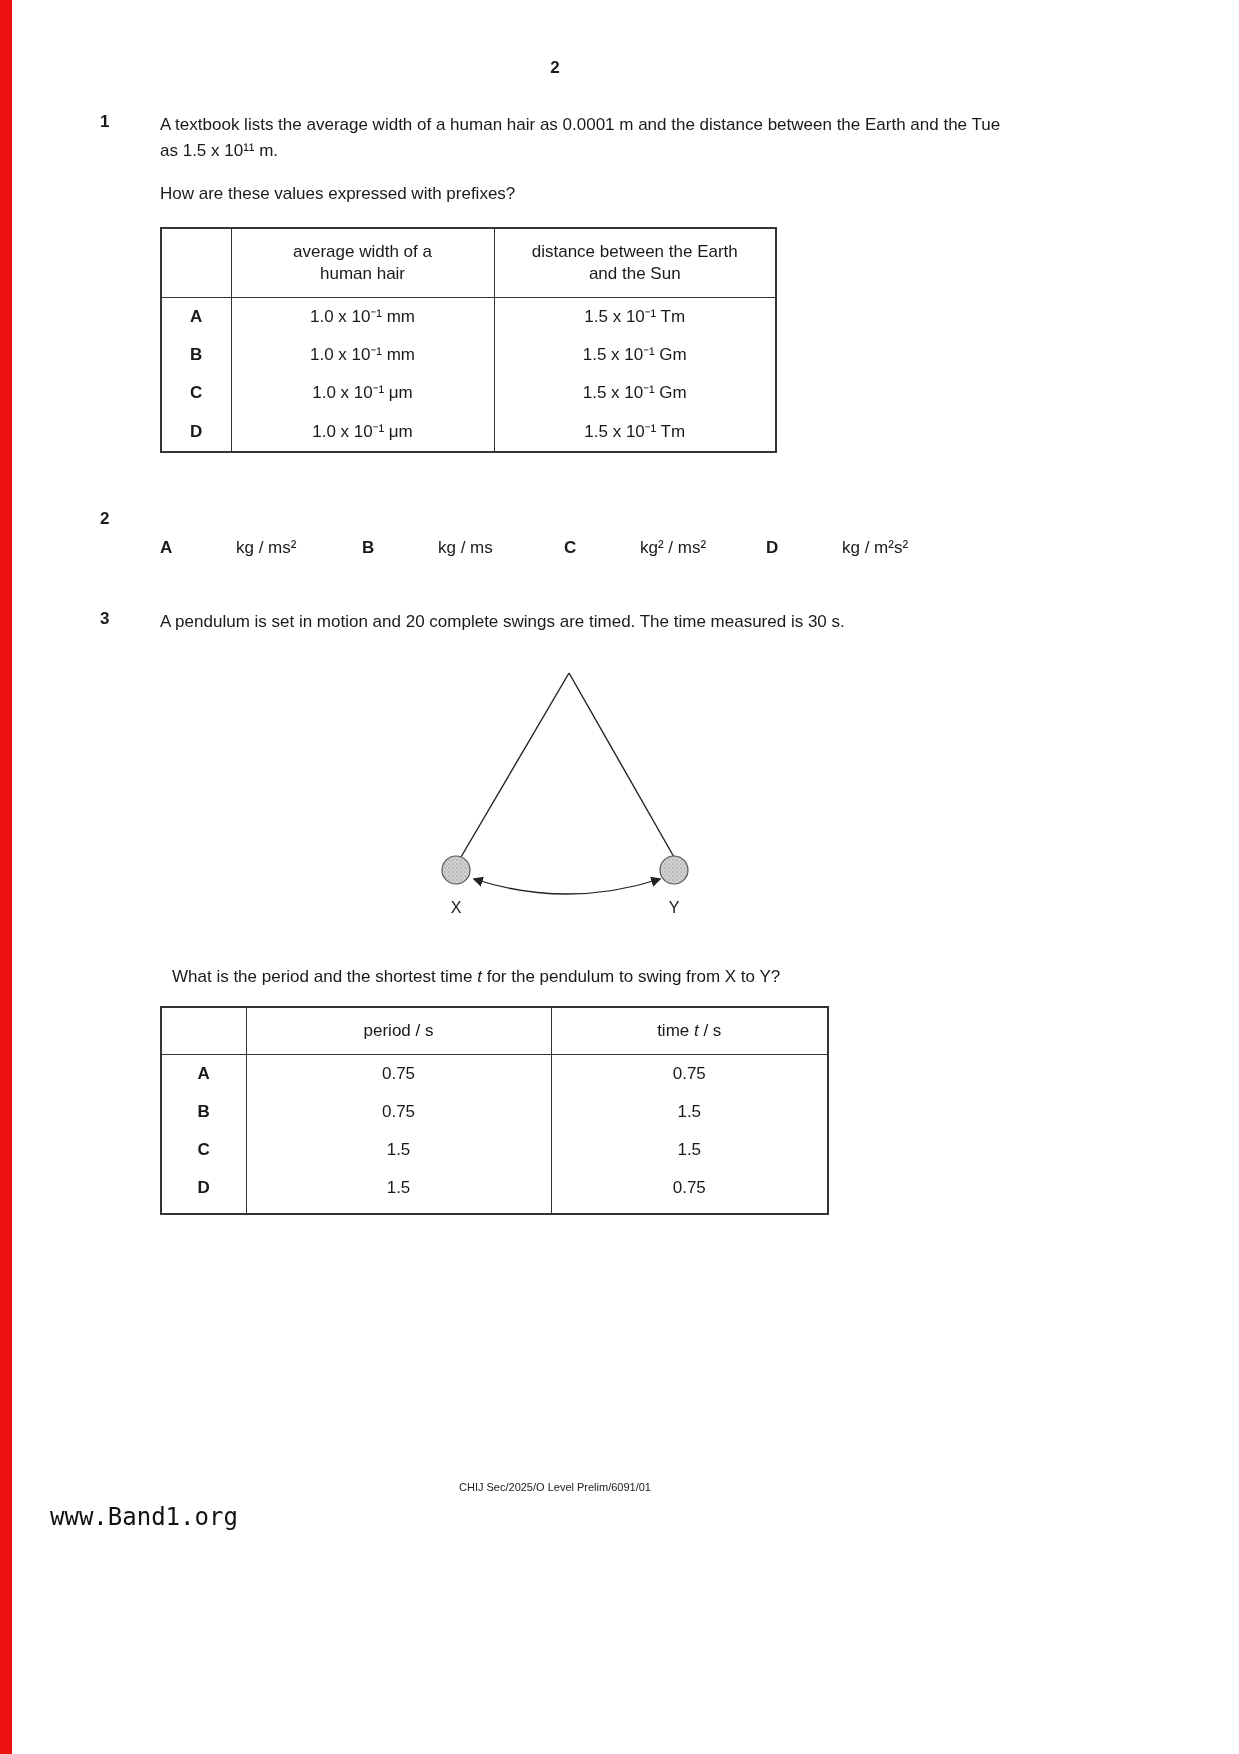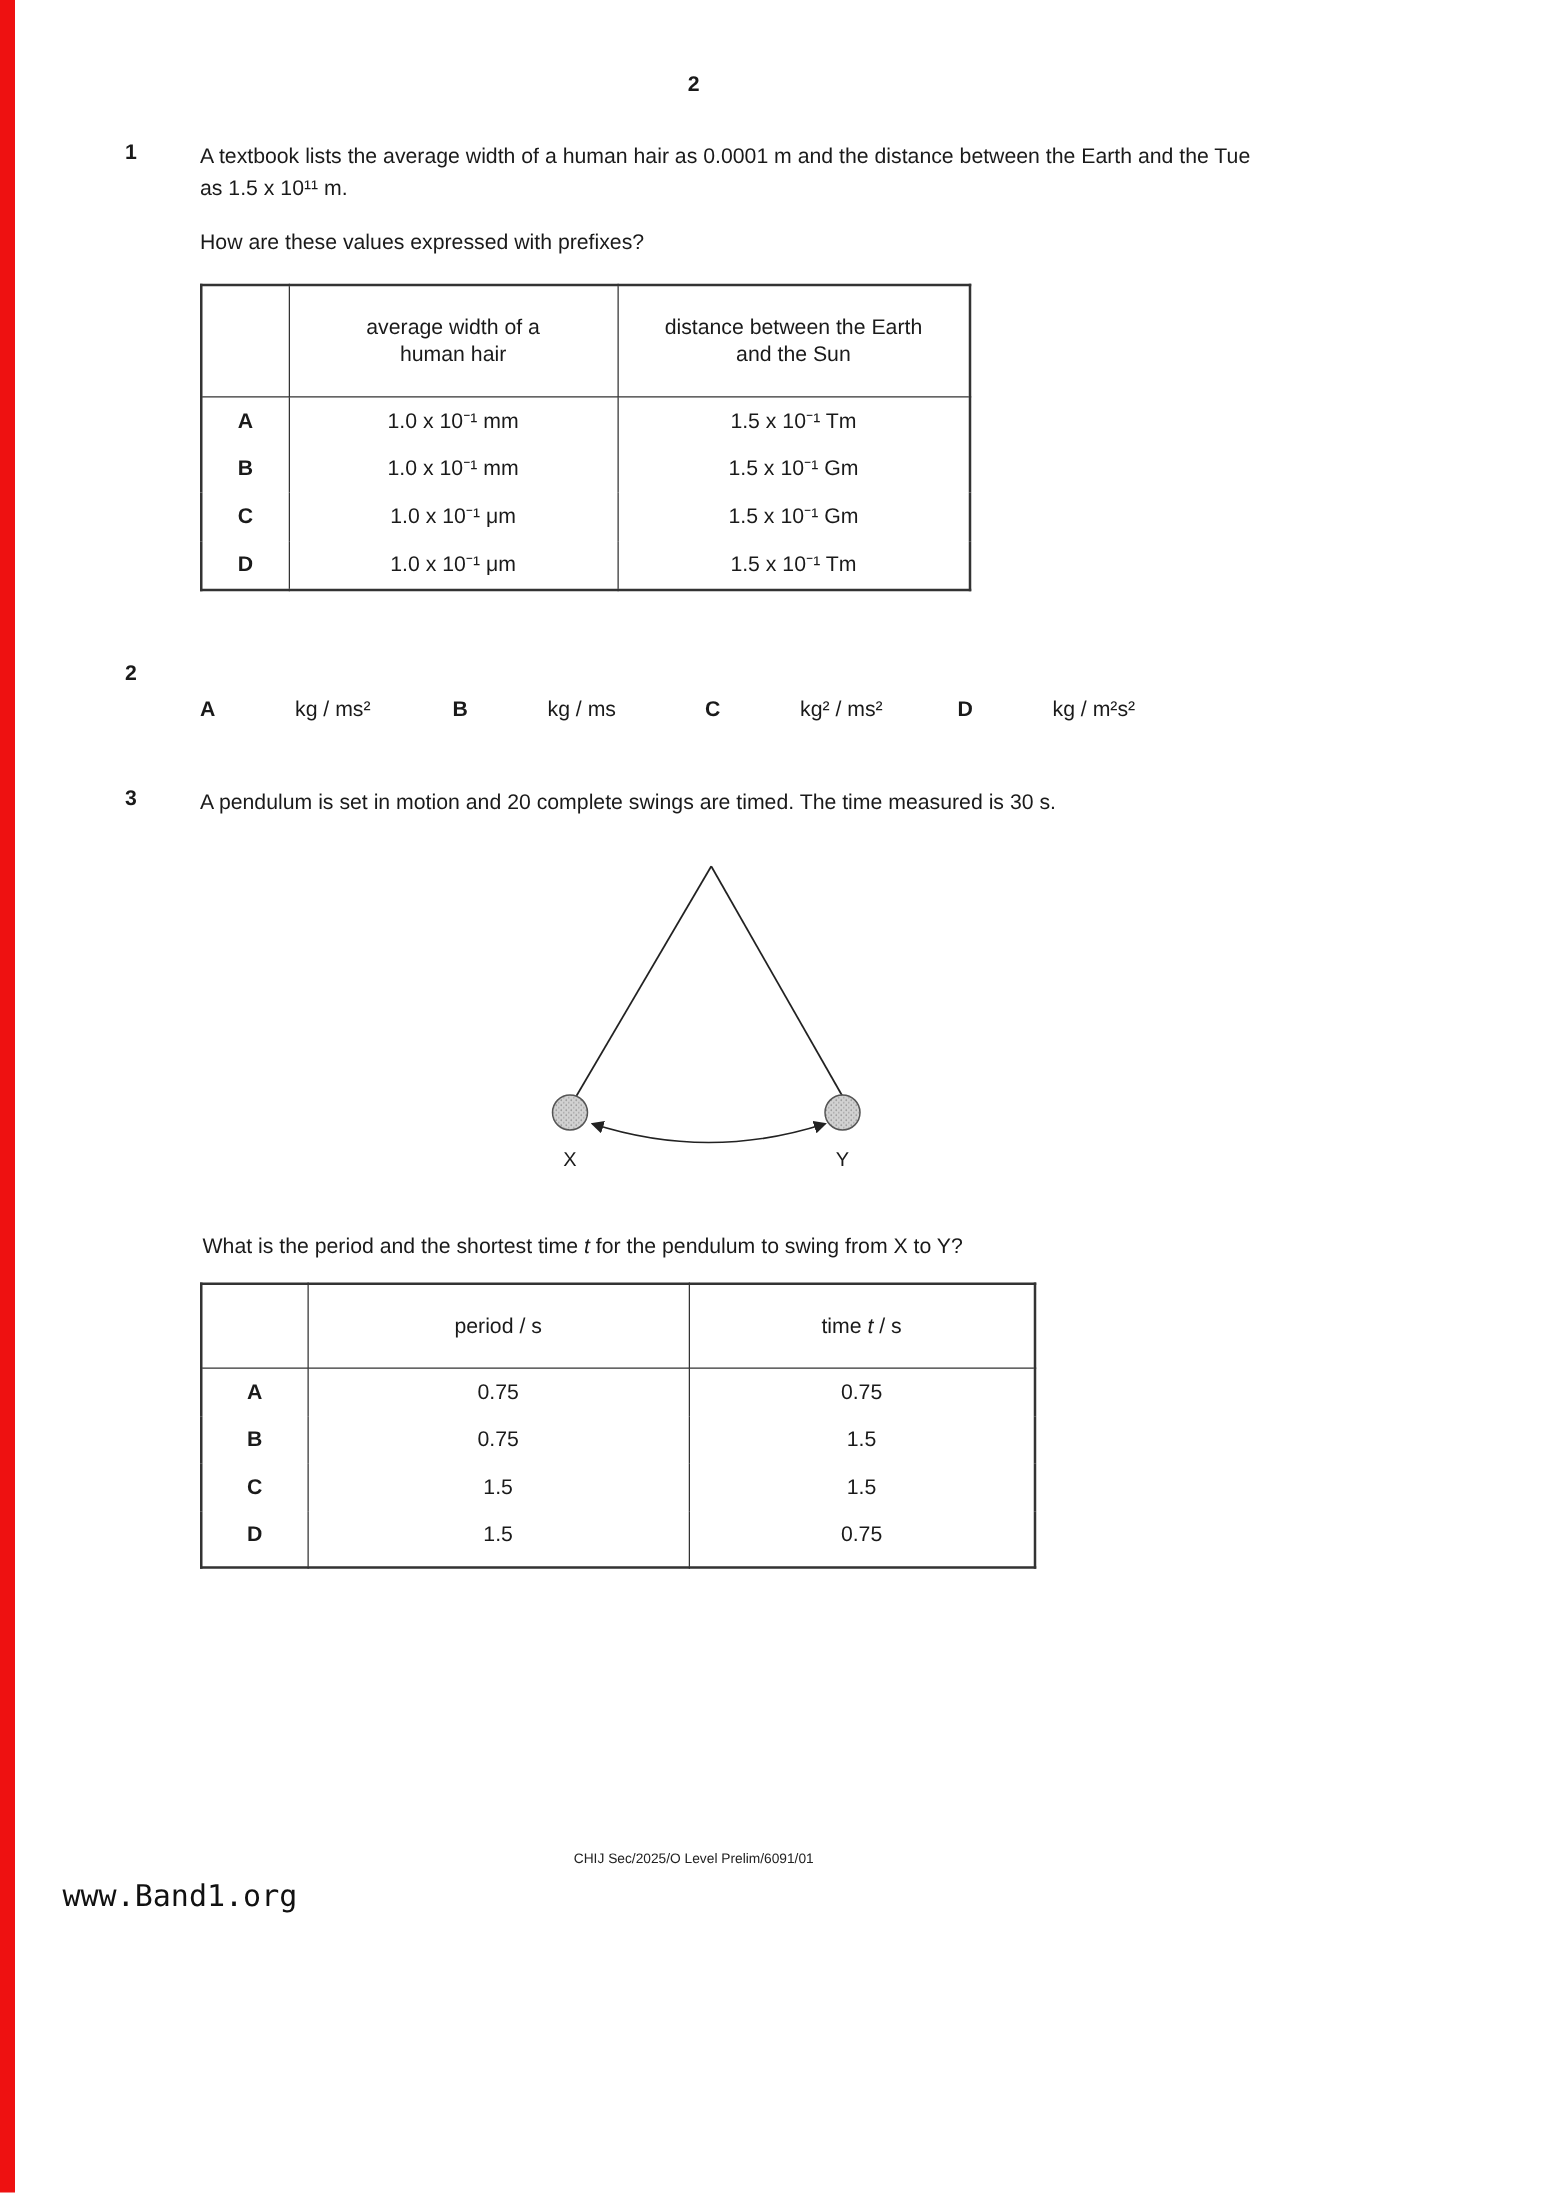--- a/index.html
+++ b/index.html
@@ -54,21 +54,21 @@
     border-collapse: collapse;
     margin-top: 20px;
     table-layout: fixed;
   }
   table.answer-table td, table.answer-table th {
     border-left: 1.6px solid #333;
     border-right: 1.6px solid #333;
     text-align: center;
     vertical-align: middle;
     font-weight: normal;
-    padding: 22px 6px;
+    padding: 12px 6px;
     line-height: 1.3;
   }
   table.answer-table thead th {
     border-bottom: 1.6px solid #333;
     white-space: pre-line;
   }
   table.answer-table {
     border: 2px solid #333;
   }
   table.answer-table .letter {
@@ -101,21 +101,21 @@
     width: 76px;
     flex: 0 0 76px;
   }
   .q3 { margin-top: 48px; }
 
   .diagram-wrap {
     margin-top: 28px;
     margin-left: 252px;
     width: 310px;
   }
-  .q3-prompt { margin-top: 32px; margin-left: 2px; }
+  .q3-prompt { margin-top: 32px; margin-left: 12px; }
   .italic { font-style: italic; }
 
   .footer-center {
     position: absolute;
     left: 100px;
     top: 1481px;
     width: 910px;
     text-align: center;
     font-size: 11px;
     color: #222;

